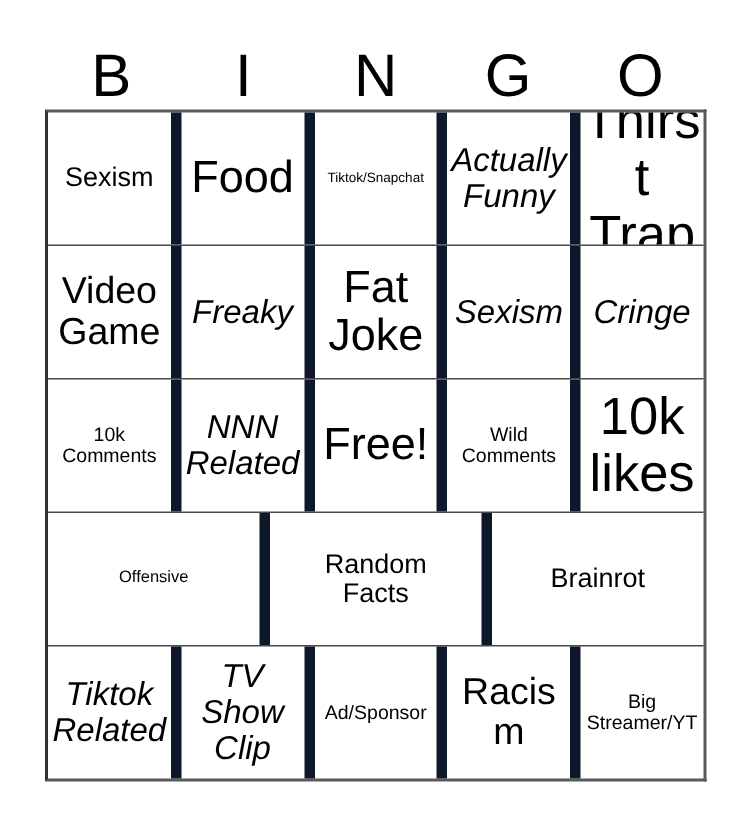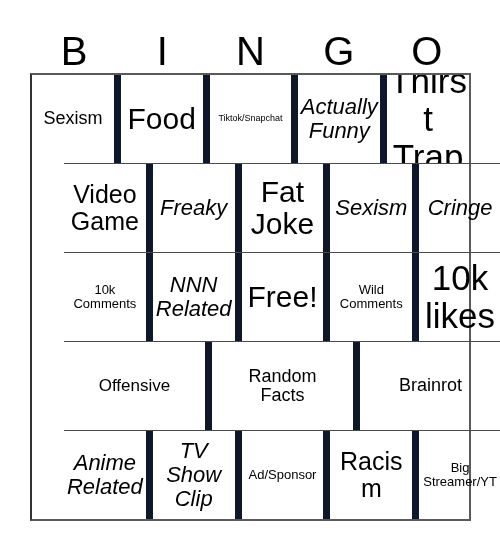--- a/index.html
+++ b/index.html
@@ -46,21 +46,20 @@
     box-sizing: border-box;
     background: #ffffff;
   }
   .bingo-row {
     display: flex;
     width: 100%;
     height: 88px;
   }
   .bingo-row + .bingo-row {
     border-top: 1px solid #4a4a4a;
-    margin-left: 32px;
   }
   .bingo-cell {
     flex: 1 1 0;
     width: 20%;
     box-sizing: border-box;
     display: flex;
     align-items: center;
     justify-content: center;
     text-align: center;
     padding: 1px 2px;
@@ -69,21 +68,21 @@
     overflow: hidden;
     white-space: pre-line;
     word-break: break-word;
   }
   .bingo-cell + .bingo-cell {
     border-left: 7px solid #0f172a;
   }
   
   .fs-xs  { font-size: 9px;  }
   .fs-sm  { font-size: 13px; }
-  .fs-md  { font-size: 17px; }
+  .fs-md  { font-size: 11px; }
   .fs-lg  { font-size: 18px; }
   .fs-xl  { font-size: 22px; font-style: italic; }
   .fs-2xl { font-size: 25px; }
   .fs-3xl { font-size: 35px; }
   .fs-4xl { font-size: 30px; }
 </style>
 </head>
 <body>
 
 <div id="bingo-card">
@@ -126,21 +125,21 @@
         <div class="bingo-cell fs-3xl">10k
 likes</div>
       </div>
       <div class="bingo-row">
         <div class="bingo-cell fs-md">Offensive</div>
         <div class="bingo-cell fs-lg">Random
 Facts</div>
         <div class="bingo-cell fs-lg">Brainrot</div>
       </div>
       <div class="bingo-row">
-        <div class="bingo-cell fs-xl">Anime
+        <div class="bingo-cell fs-xl">Tiktok
 Related</div>
         <div class="bingo-cell fs-xl">TV
 Show
 Clip</div>
         <div class="bingo-cell fs-sm">Ad/Sponsor</div>
         <div class="bingo-cell fs-2xl">Racism</div>
         <div class="bingo-cell fs-sm">Big
 Streamer/YT</div>
       </div>
     </div>

